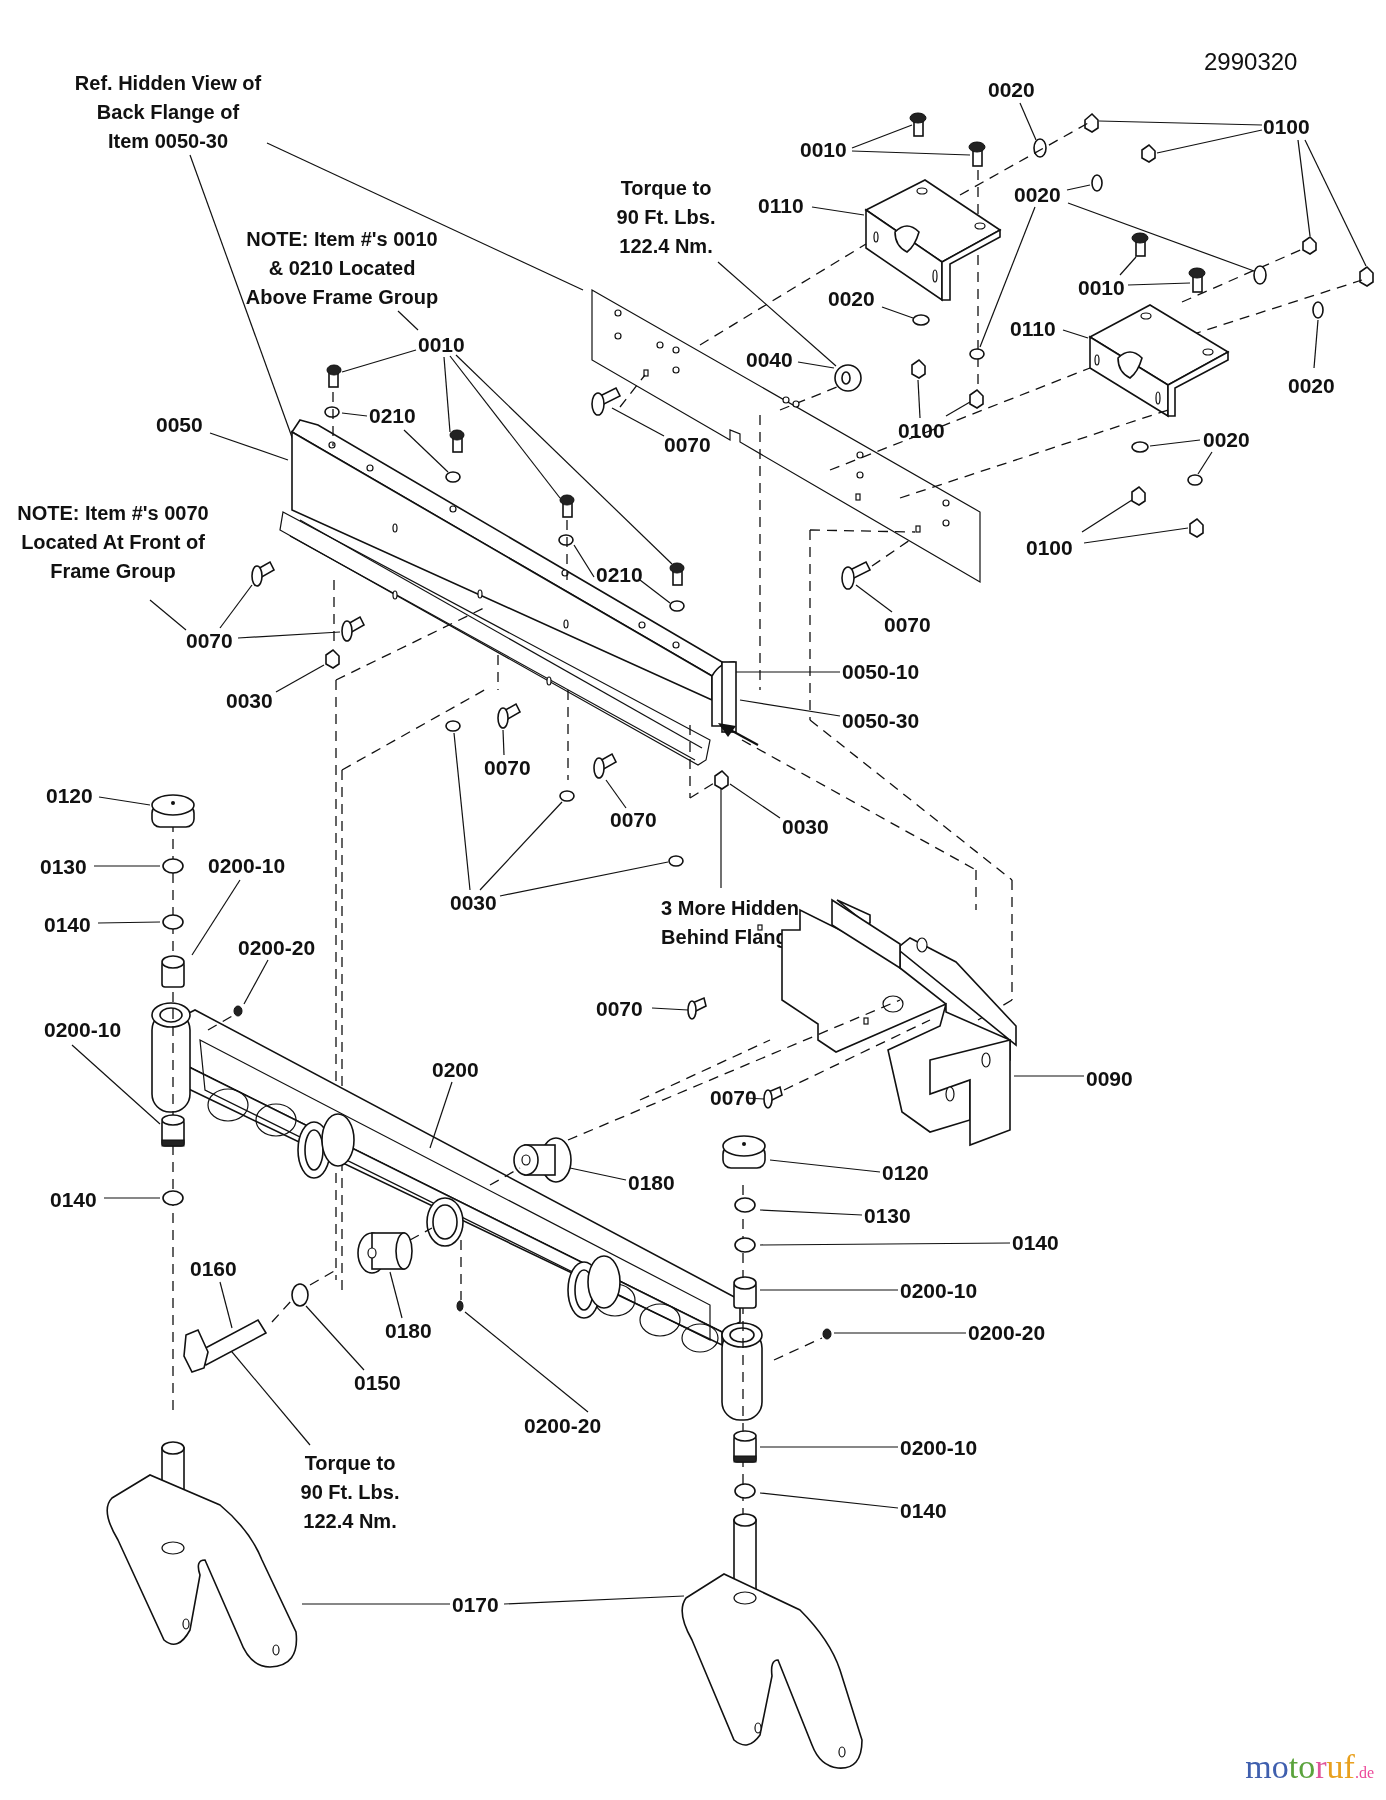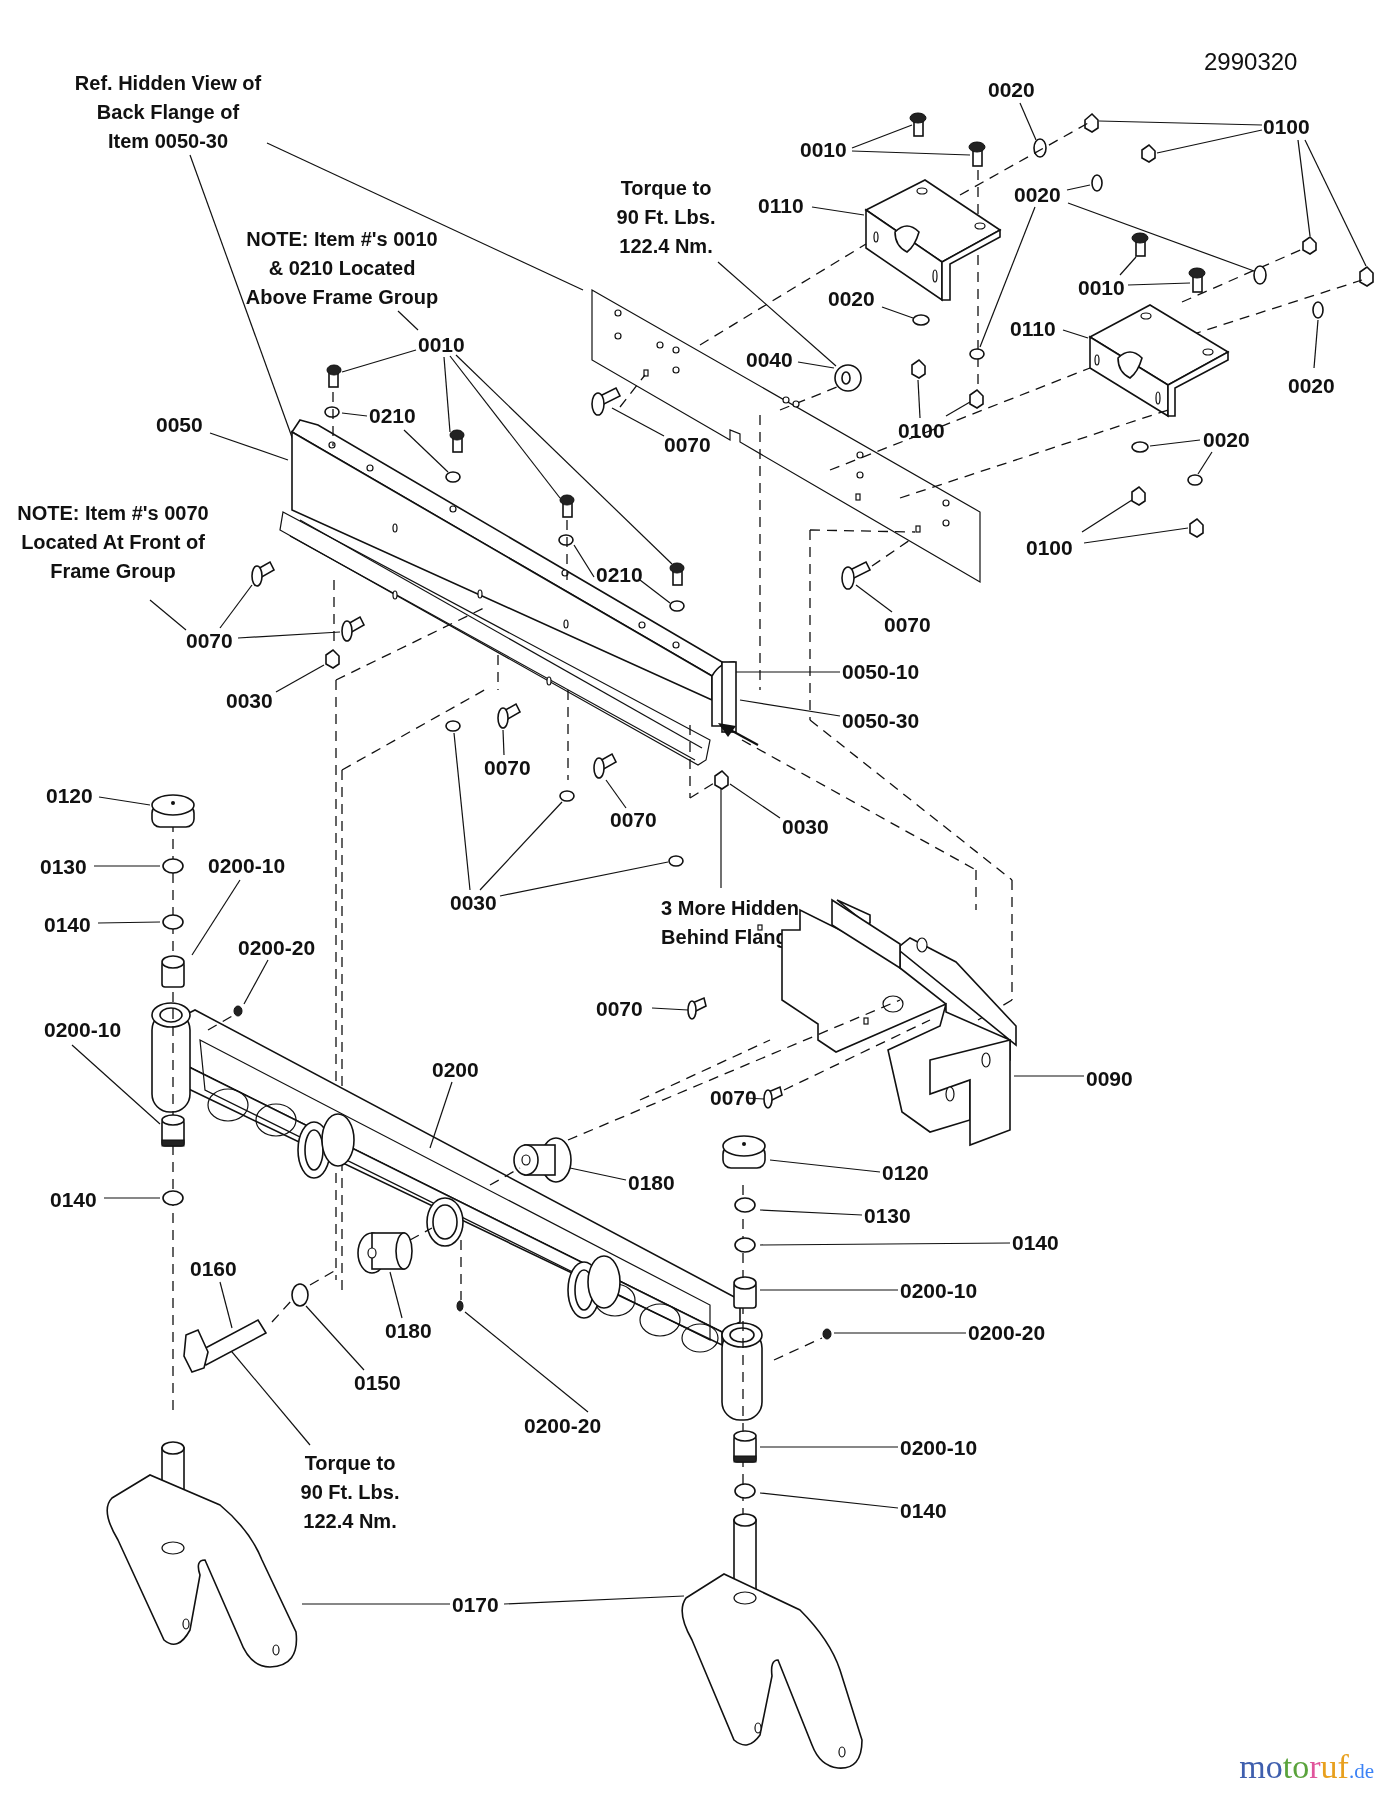--- a/index.html
+++ b/index.html
@@ -11,21 +11,21 @@
   .docnum { font-family: "Liberation Sans", sans-serif; font-size: 24px; fill: #111; }
   .part { fill: #fff; stroke: #111; stroke-width: 1.6; }
   .part-thin { fill: none; stroke: #111; stroke-width: 1.2; }
   .leader { stroke: #111; stroke-width: 1.2; fill: none; }
   .dash { stroke: #111; stroke-width: 1.3; fill: none; stroke-dasharray: 10 7; }
   .hole { fill: #fff; stroke: #111; stroke-width: 1.2; }
   .dark { fill: #222; stroke: #111; stroke-width: 1; }
   #watermark { position: absolute; right: 12px; bottom: 14px; font-family: "Liberation Serif", "DejaVu Serif", serif;
                font-size: 34px; letter-spacing: 0px; }
   #watermark span { display: inline-block; }
-  #watermark .tld { font-size: 21px; color: #3b82f6; }
+  #watermark .tld { font-size: 16px; color: #ec4899; }
 </style>
 </head>
 <body>
 
 <svg id="diagram" viewBox="0 0 1386 1800" xmlns="http://www.w3.org/2000/svg">
 
   <text class="docnum" x="1204" y="70">2990320</text>
 
   <g>
     <text class="note" x="168" y="90" text-anchor="middle">Ref. Hidden View of</text>

